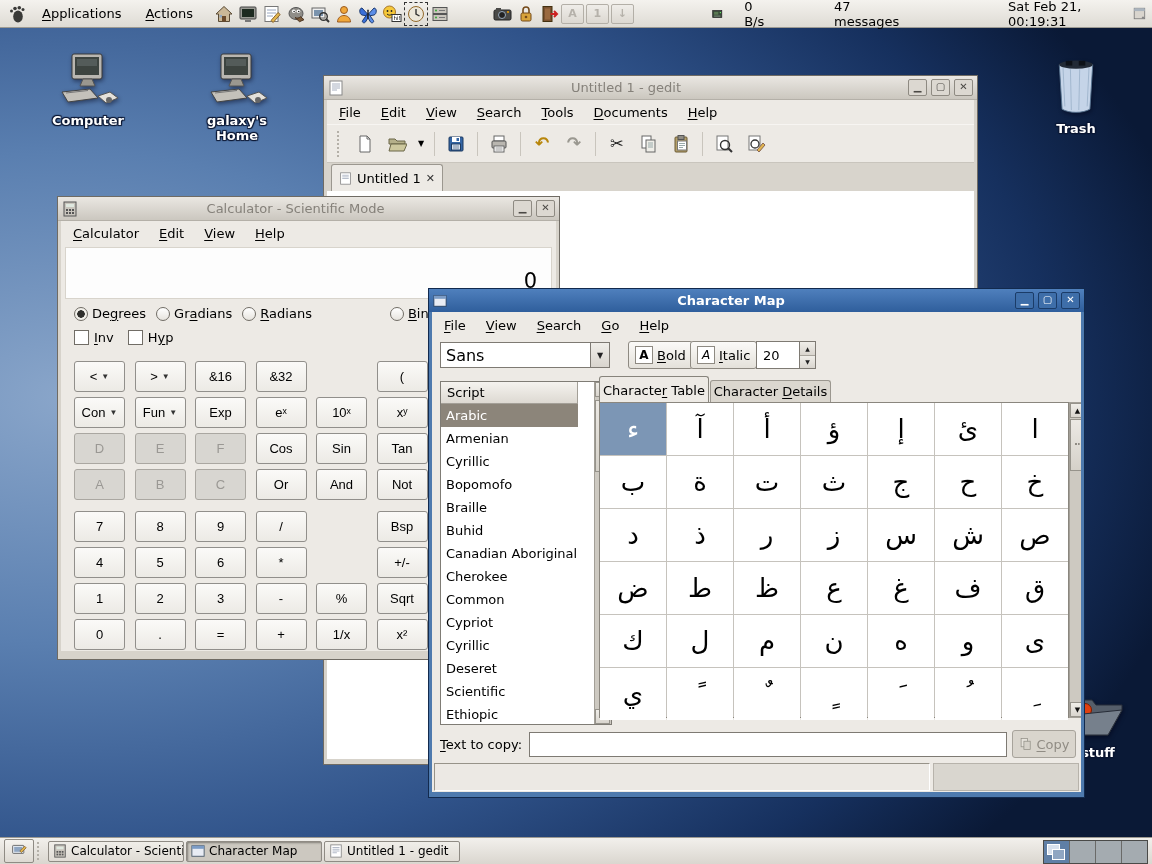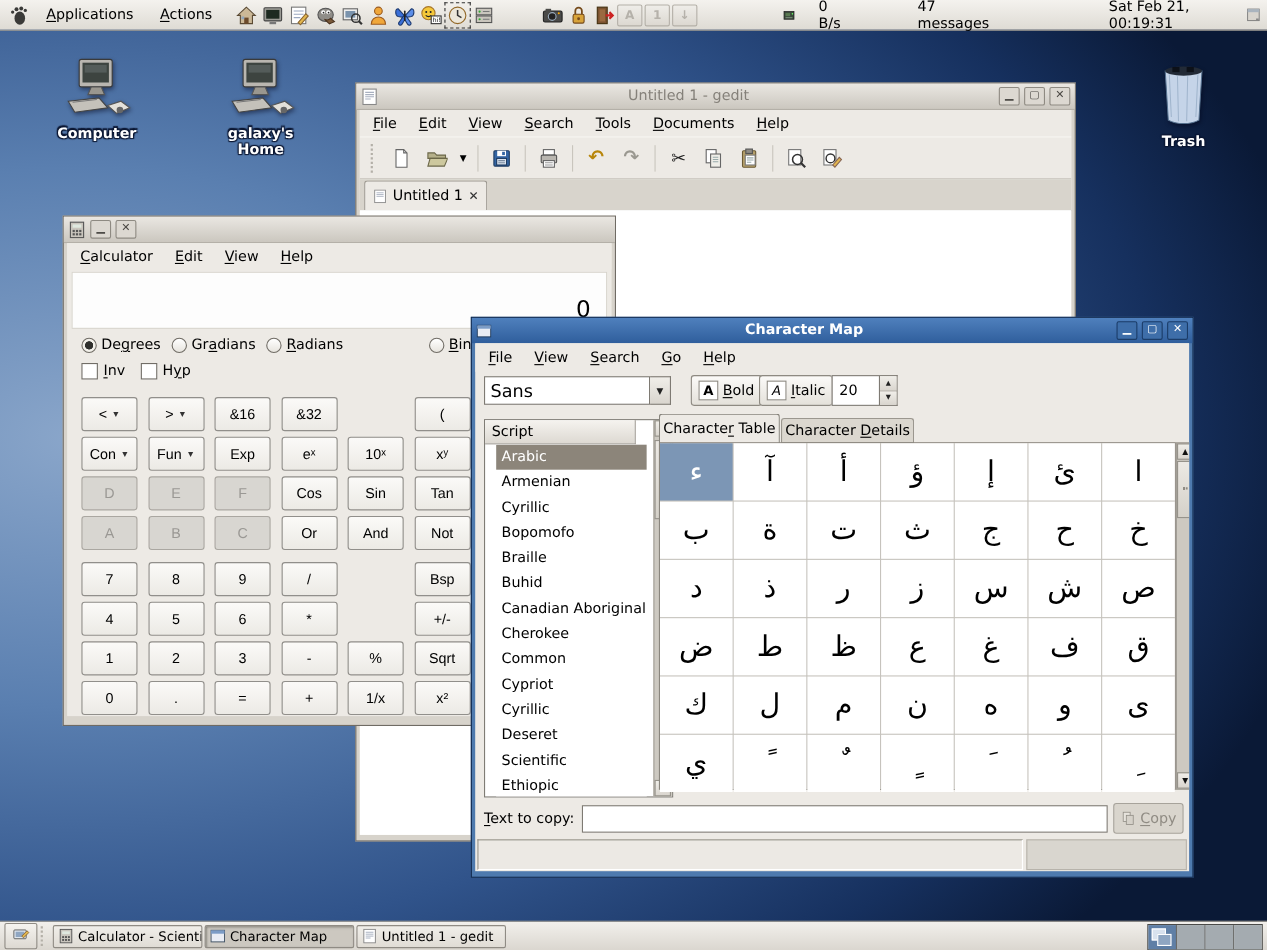--- a/index.html
+++ b/index.html
@@ -106,21 +106,21 @@
   .spin{position:absolute;left:324px;top:3px;height:28px;display:flex;box-sizing:border-box;}
   .spin-entry{width:36px;background:#fff;border:1px solid #7e7a73;display:flex;align-items:center;padding-left:6px;}
   .spin-btns{width:15px;display:flex;flex-direction:column;border:1px solid #7e7a73;border-left:none;}
   .spin-btns div{flex:1;background:linear-gradient(#f0eee9,#d9d5ce);font-size:6px;display:flex;align-items:center;justify-content:center;color:#222;}
   .spin-btns div:first-child{border-bottom:1px solid #a9a59d;}
 
   .script-panel{position:absolute;left:8px;top:69px;width:172px;height:344px;border:1px solid #7f7c75;box-sizing:border-box;background:#fff;}
   .script-header{position:absolute;left:0;top:0;width:137px;height:22px;box-sizing:border-box;
     background:linear-gradient(#f5f3ef,#ddd9d2);border-right:1px solid #a39f97;border-bottom:1px solid #a39f97;
     display:flex;align-items:center;padding-left:6px;font-size:13px;}
-  #script-list{position:absolute;left:10px;top:22px;width:137px;bottom:0;overflow:hidden;background:#fff;}
+  #script-list{position:absolute;left:0;top:22px;width:137px;bottom:0;overflow:hidden;background:#fff;}
   .script-item{height:23px;display:flex;align-items:center;padding-left:5px;font-size:13px;white-space:nowrap;}
   .script-item.sel{background:#8c857a;color:#fff;}
   .vscroll{position:absolute;top:0;bottom:0;width:16px;background:#cdc9c1;border-left:1px solid #a39f97;}
   .script-panel .vscroll{right:0;}
   .sb-btn{position:absolute;left:0;width:15px;height:15px;background:linear-gradient(#f0eee9,#d9d5ce);
     border:1px solid #96938b;box-sizing:border-box;font-size:7px;display:flex;align-items:center;justify-content:center;color:#111;}
   .sb-up{top:0;}
   .sb-down{bottom:0;}
   .sb-thumb{position:absolute;left:0;width:15px;background:linear-gradient(#ece9e4,#d5d1c9);border:1px solid #96938b;box-sizing:border-box;}
   .sb-thumb::after{content:"";position:absolute;left:4px;right:4px;top:45%;border-top:2px dotted #8f8b83;}
@@ -199,20 +199,28 @@
     <svg viewBox="0 0 56 64" width="52" height="60">
       <path d="M10 9h36l-3 48c-8 4.5-22 4.5-30 0z" fill="#c5d4e8" stroke="#55718f"></path>
       <path d="M14 12l2 42 M22 14l1 44 M32 14l-1 44 M42 12l-2 42" stroke="#9fb4cc" fill="none"></path>
       <ellipse cx="28" cy="9" rx="18" ry="4.5" fill="#222a36"></ellipse>
       <rect x="17" y="5" width="7" height="5" fill="#0d1118"></rect>
       <rect x="31" y="5" width="7" height="5" fill="#0d1118"></rect>
     </svg>
     <div class="dlabel">Trash</div>
   </div>
 
+  <div class="dicon" style="left:1058px;top:690px;width:80px;">
+    <svg viewBox="0 0 56 48" width="56" height="50">
+      <path d="M4 9h18l4 5h26v5L38 44H4z" fill="#555e6a" stroke="#272d38"></path>
+      <circle cx="15" cy="19" r="6.5" fill="#e04010" stroke="#7a1d00"></circle>
+      <path d="M52 19 38 44H4l9-21z" fill="#76808c" stroke="#272d38"></path>
+    </svg>
+    <div class="dlabel">stuff</div>
+  </div>
 
   <div class="win win-inactive" id="gedit">
     <div class="titlebar tb-inactive">
       <svg class="wicon" viewBox="0 0 16 16">
         <rect x="2" y="1" width="12" height="14" fill="#fff" stroke="#888"></rect>
         <path d="M4 4h8M4 6h8M4 8h8M4 10h5" stroke="#a8b0c0"></path>
       </svg>
       <span class="title-txt">Untitled 1 - gedit</span>
       <span class="winbtn">▁</span>
       <span class="winbtn">▢</span>
@@ -327,20 +335,21 @@
           <rect x="4" y="3" width="8" height="3" fill="#dfe8df"></rect>
         <g fill="#555">
             <rect x="4" y="8" width="2" height="2"></rect>
             <rect x="7" y="8" width="2" height="2"></rect>
             <rect x="10" y="8" width="2" height="2"></rect>
             <rect x="4" y="11" width="2" height="2"></rect>
             <rect x="7" y="11" width="2" height="2"></rect>
             <rect x="10" y="11" width="2" height="2"></rect>
           </g>
       </svg>
+      <span class="title-txt">Calculator - Scientific Mode</span>
       <span class="winbtn">▁</span>
       <span class="winbtn">✕</span>
     </div>
     <div class="client">
       <div class="menubar">
           <span class="menu-item"><u>C</u>alculator</span>
           <span class="menu-item"><u>E</u>dit</span>
           <span class="menu-item"><u>V</u>iew</span>
           <span class="menu-item"><u>H</u>elp</span>
         </div>

